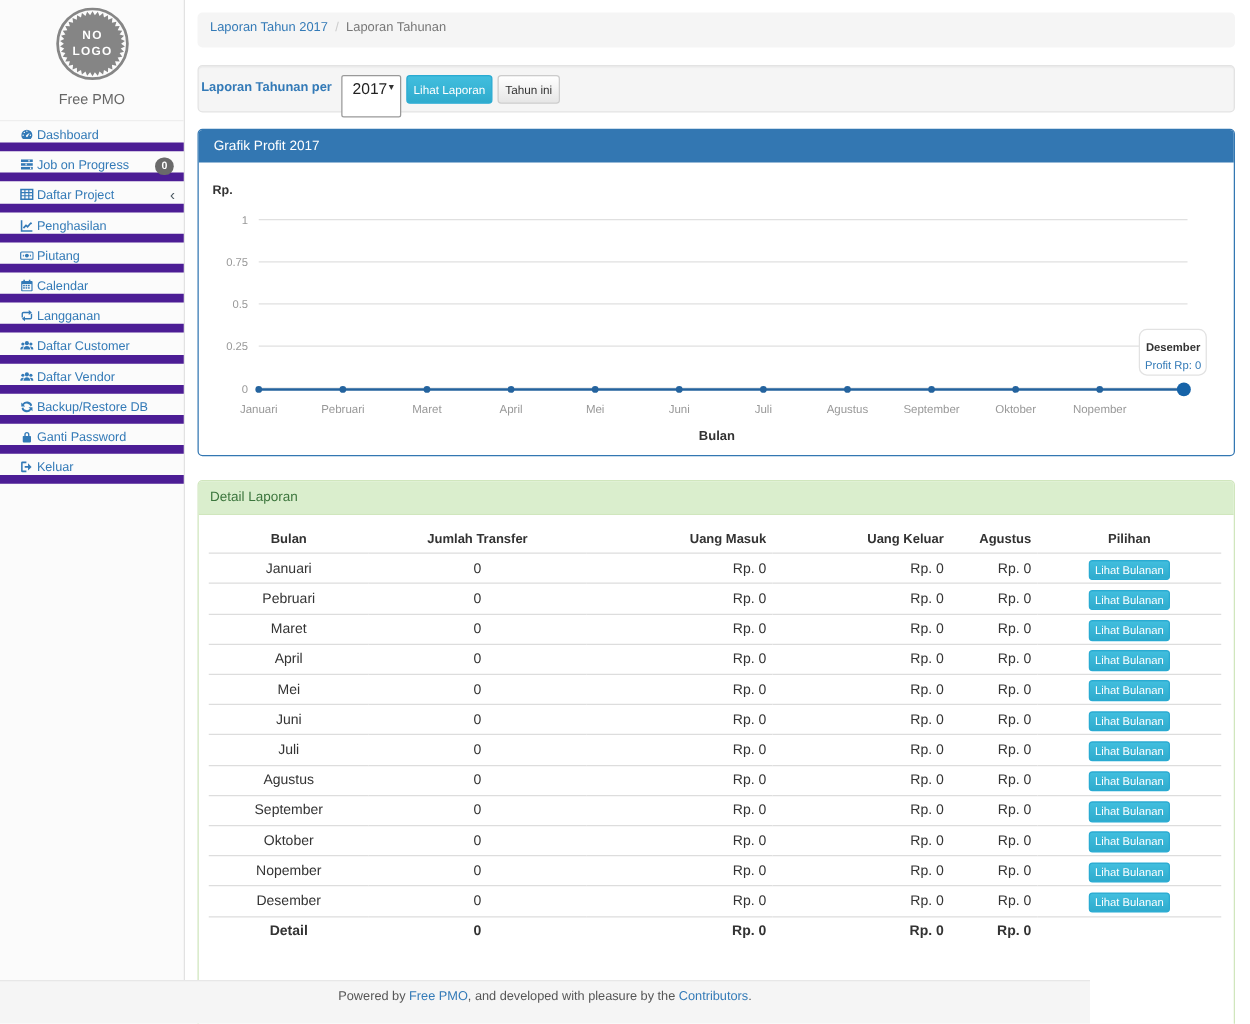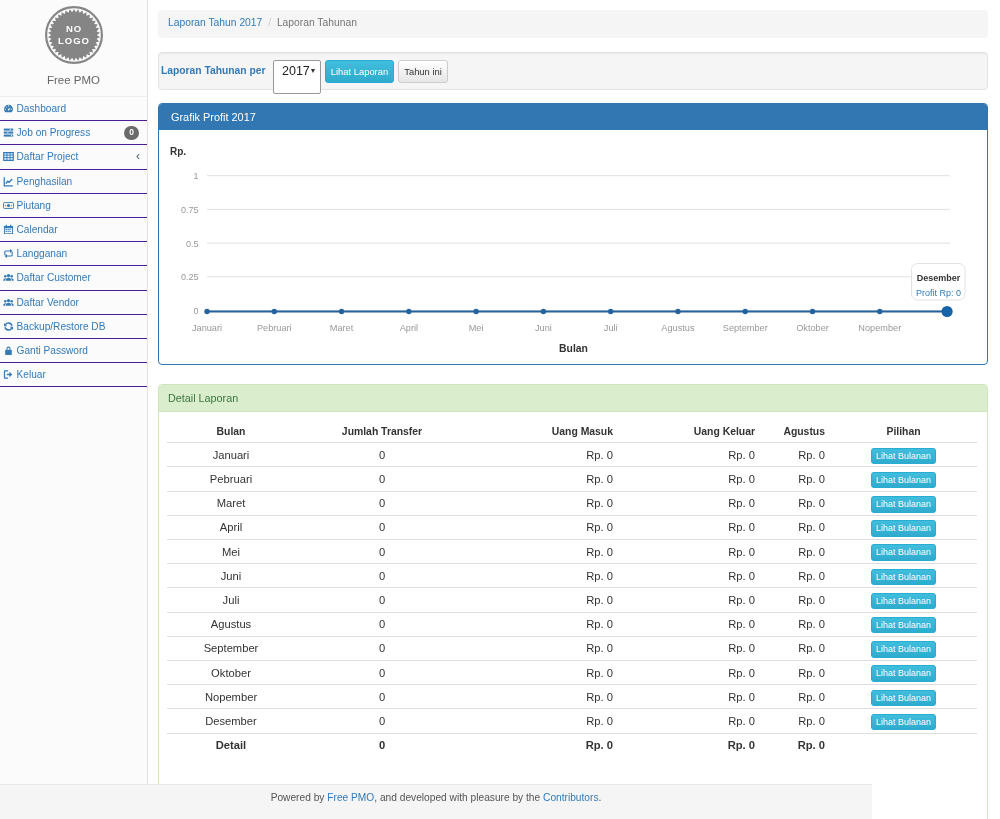--- a/index.html
+++ b/index.html
@@ -24,22 +24,22 @@
 }
 .logo-wrap { height:68px; padding-top:6px; }
 .logo-wrap svg { display:block; margin:0 auto; }
 .brand { text-align:center; font-size:11.5px; color:#666; margin-top:3px; height:18px; line-height:18px; }
 ul.menu {
   list-style:none; margin:7px 0 0 0; padding:0;
   border-top:1px solid #eee;
 }
 ul.menu li {
   height:24.2px; line-height:23.2px;
-  border-bottom:1px solid #4c1d95;
-  padding-left:3px;
+  border-bottom:7px solid #4c1d95;
+  padding-left:16px;
   font-size:10.15px;
   color:#337ab7;
   position:relative;
   white-space:nowrap;
 }
 ul.menu li svg.mi { width:11px; height:11px; vertical-align:-2px; margin-right:2.5px; }
 .badge0 {
   position:absolute; right:8px; top:5px;
   background:#6a6a6a; color:#fff;
   font-size:8.5px; font-weight:bold;

